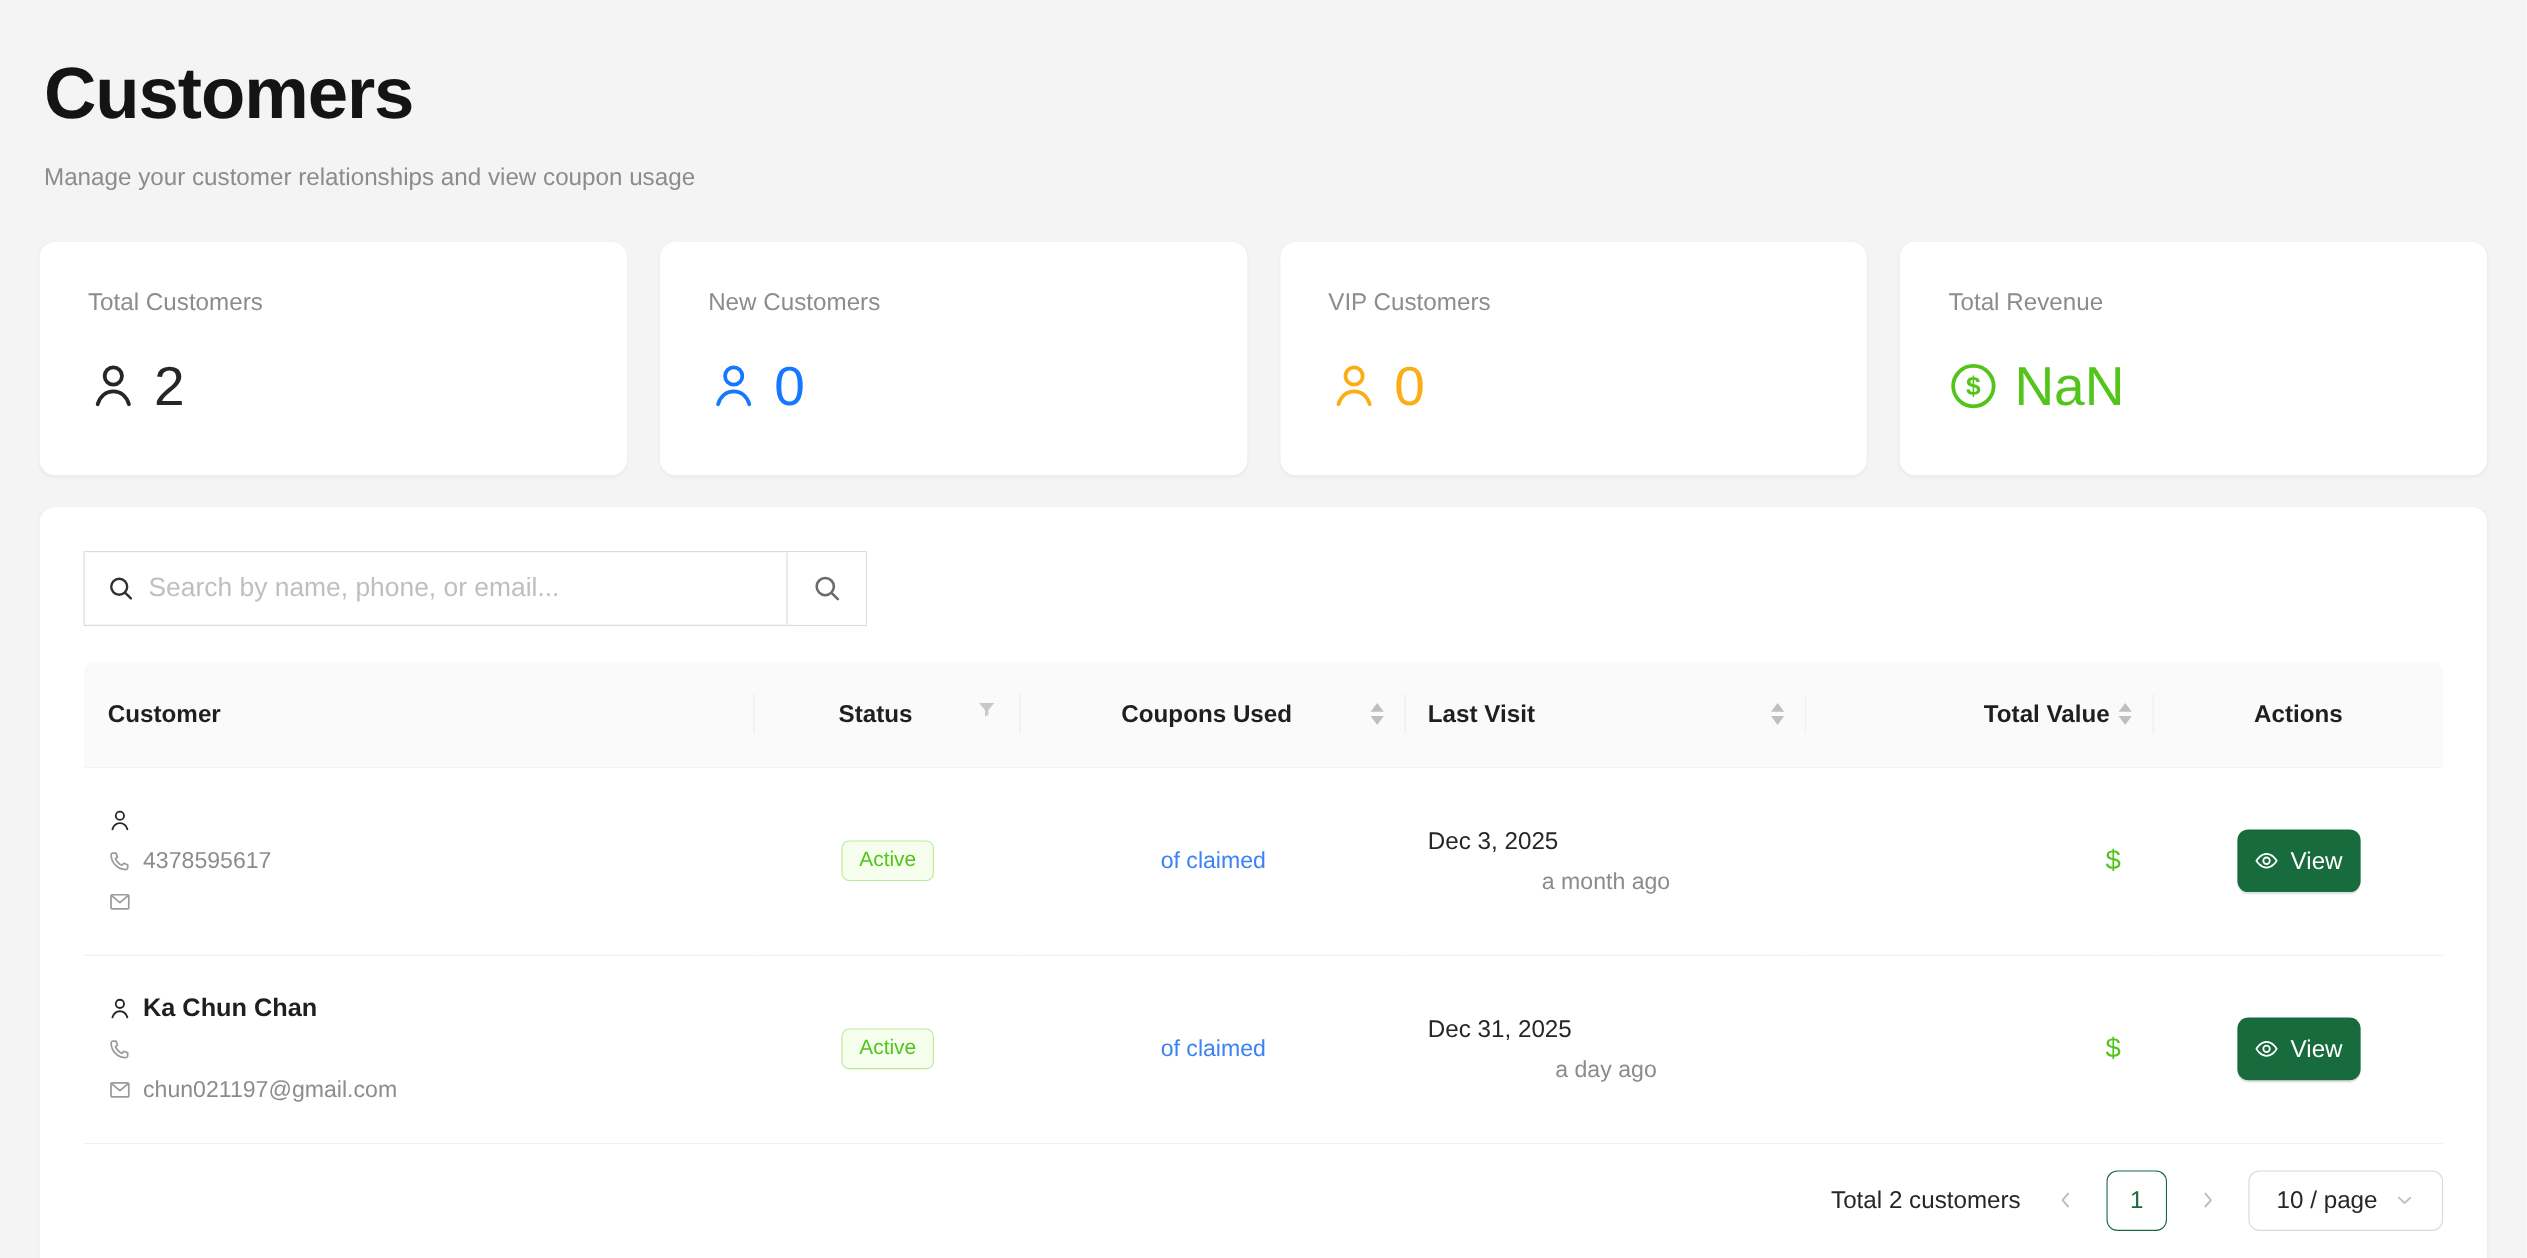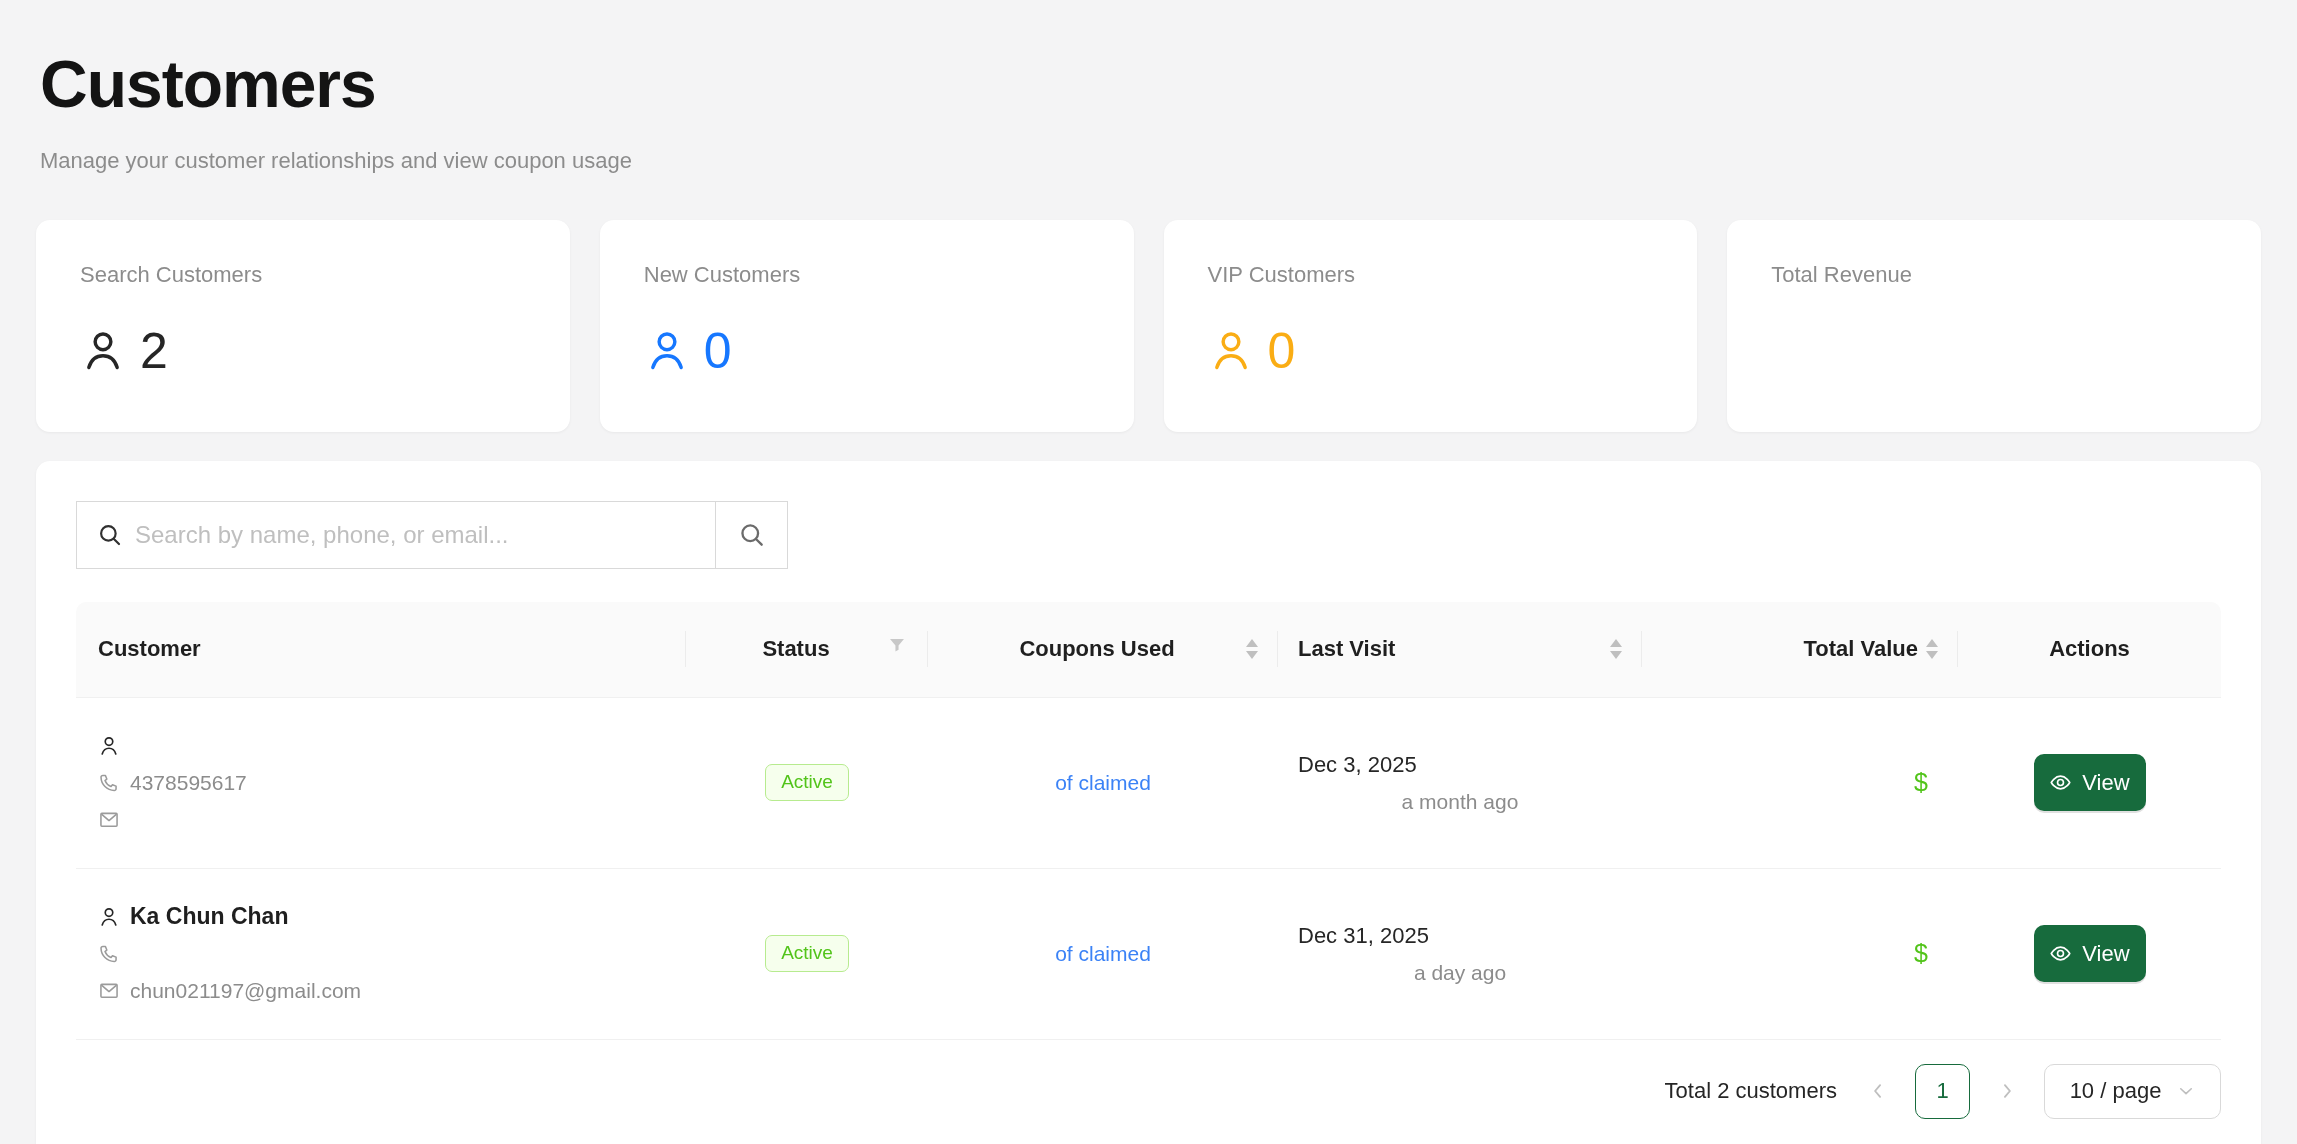--- a/index.html
+++ b/index.html
@@ -178,21 +178,21 @@
   </defs>
 </svg>
 
 <div class="page">
 
   <h1 class="page-title">Customers</h1>
   <p class="page-subtitle">Manage your customer relationships and view coupon usage</p>
 
   <div class="stats">
     <div class="stat-card">
-      <div class="stat-label">Search Customers</div>
+      <div class="stat-label">Total Customers</div>
       <div class="stat-value c-dark">
         <svg viewBox="0 0 24 24">
             <use href="#i-user"></use>
           </svg>
         <span>2</span>
       </div>
     </div>
     <div class="stat-card">
       <div class="stat-label">New Customers</div>
       <div class="stat-value c-blue">
@@ -206,20 +206,26 @@
       <div class="stat-label">VIP Customers</div>
       <div class="stat-value c-orange">
         <svg viewBox="0 0 24 24">
             <use href="#i-user"></use>
           </svg>
         <span>0</span>
       </div>
     </div>
     <div class="stat-card">
       <div class="stat-label">Total Revenue</div>
+      <div class="stat-value c-green">
+        <svg viewBox="0 0 24 24">
+            <use href="#i-dollar"></use>
+          </svg>
+        <span>NaN</span>
+      </div>
     </div>
   </div>
 
   <div class="panel">
 
     <div class="search">
       <div class="search-input-wrap">
         <svg viewBox="0 0 24 24">
             <use href="#i-search"></use>
           </svg>

